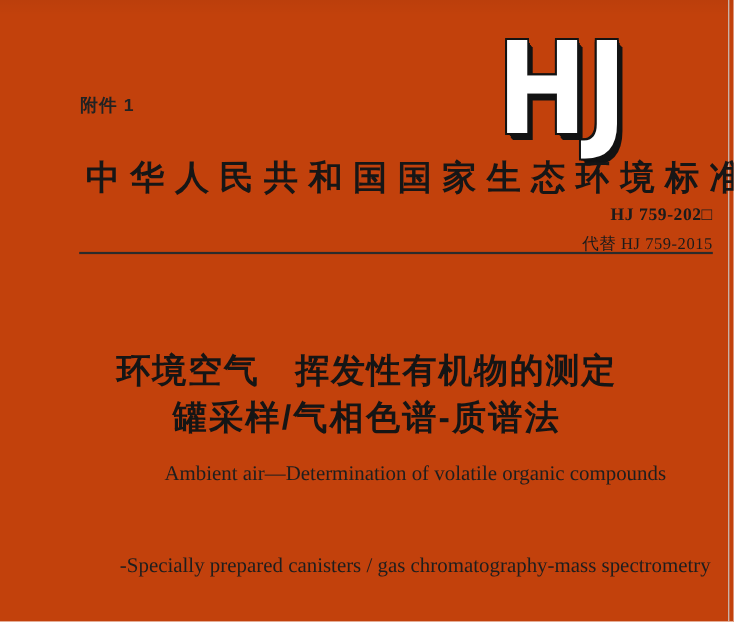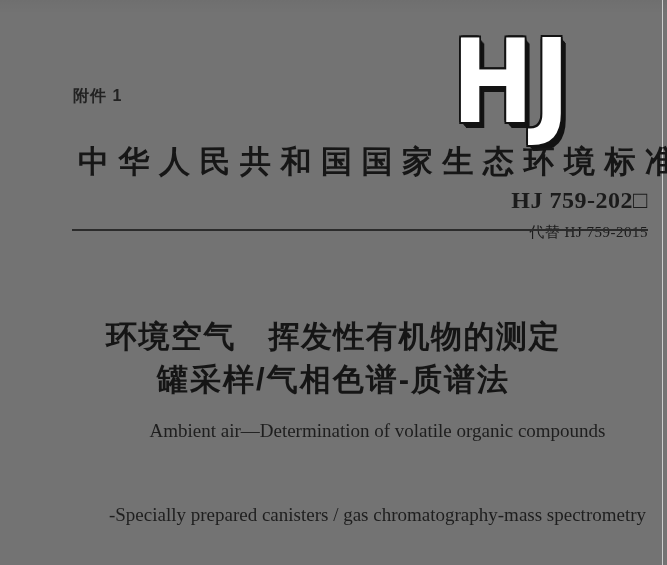--- a/index.html
+++ b/index.html
@@ -1,19 +1,19 @@
 <!DOCTYPE html>
 <html><head>
 <meta charset="utf-8">
 <style>
   html,body{margin:0;padding:0;background:#ffffff;}
   #page{
     position:relative;
     width:667px;height:565px;
-    background:#737373;
+    background:#c2410c;
     overflow:hidden;
     font-family:"Liberation Serif","DejaVu Serif",serif;
     color:#1b1b1b;
   }
   
   .edge-line{
     position:absolute;top:0;bottom:0;right:4px;width:1px;
     background:#cccccc;
   }
   .top-shade{
@@ -45,21 +45,21 @@
 
   .heading{
     position:absolute;left:78px;top:141px;width:582px;
     font-size:31px;font-weight:600;letter-spacing:9.5px;
     white-space:nowrap;color:#161616;text-align:center;
   }
 
   .std-block{
     position:absolute;right:19px;top:186px;text-align:right;line-height:1.2;
   }
-  .std-no{font-size:24px;font-weight:600;letter-spacing:0.5px;}
+  .std-no{font-size:16px;font-weight:600;letter-spacing:0.5px;}
   .std-replaces{font-size:15px;font-weight:500;margin-top:8px;letter-spacing:0.5px;}
 
   .rule{
     position:absolute;left:72px;top:229px;width:576px;height:2px;
     background:#2b2b2b;
   }
 
   .cn-title{
     position:absolute;left:0;width:667px;text-align:center;
     font-family:"Liberation Sans","DejaVu Sans",sans-serif;

